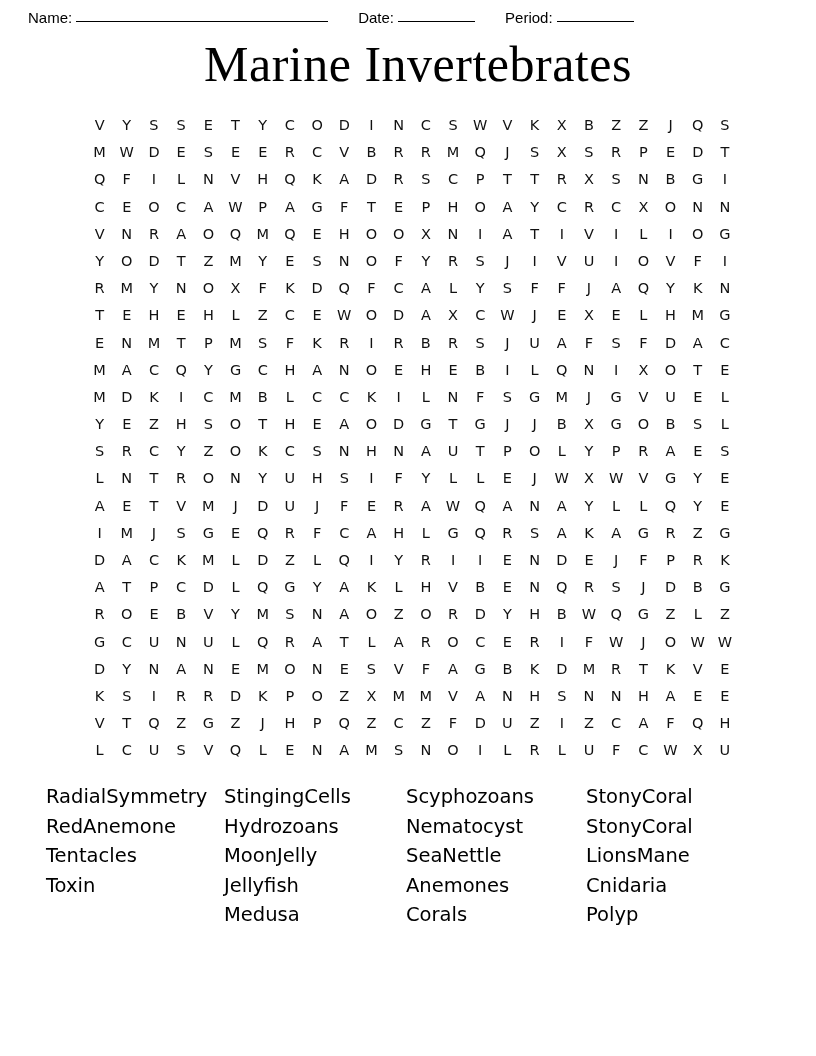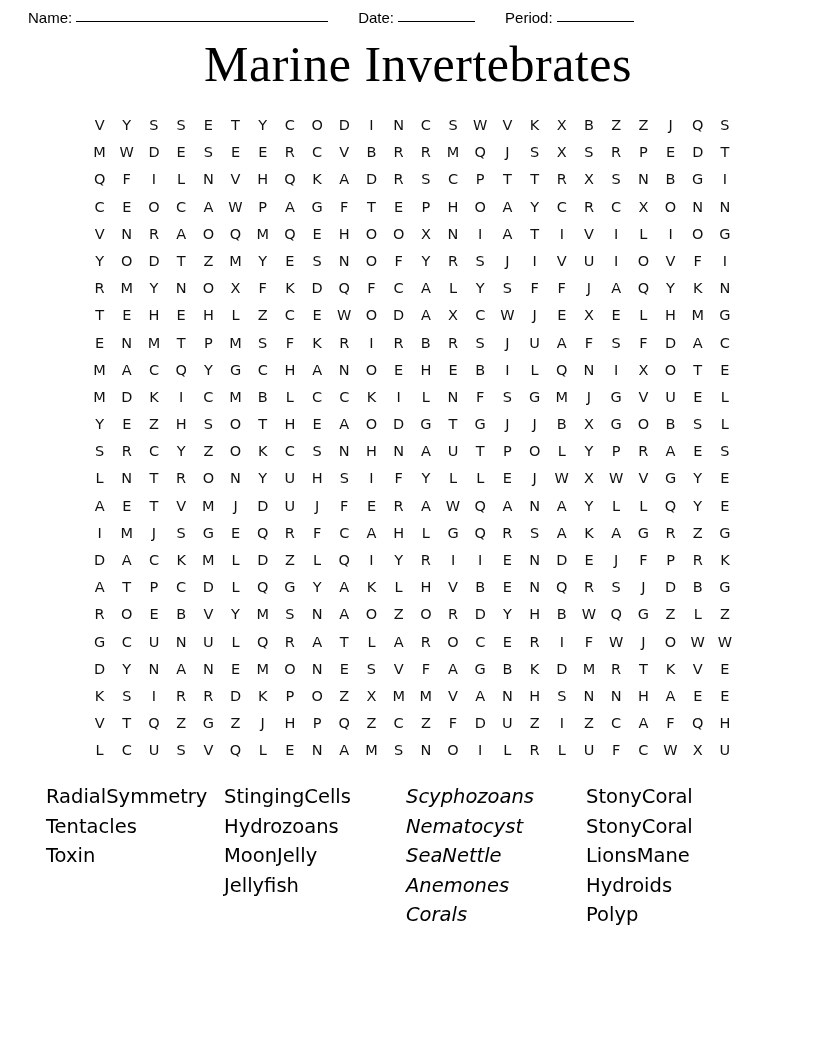--- a/index.html
+++ b/index.html
@@ -99,21 +99,21 @@
     left: 46px;
     width: 724px;
     display: flex;
   }
   .word-col {
     display: flex;
     flex-direction: column;
   }
   .word-col-0 { width: 178px; }
   .word-col-1 { width: 182px; }
-  .word-col-2 { width: 180px; font-style: italic; }
+  .word-col-2 { width: 180px; }
   .word-col-3 { width: 180px; }
   .word-item {
     font-family: "DejaVu Sans", "Liberation Sans", sans-serif;
     font-size: 19.5px;
     line-height: 29.6px;
     font-weight: 400;
     white-space: nowrap;
     color: #000;
   }
 </style>
@@ -762,36 +762,38 @@
       <span class="grid-cell">C</span>
       <span class="grid-cell">W</span>
       <span class="grid-cell">X</span>
       <span class="grid-cell">U</span>
     </div>
   </div>
 
 <div class="word-list" id="word-list">
     <div class="word-col word-col-0">
       <div class="word-item">RadialSymmetry</div>
+      <div class="word-item">RedAnemone</div>
       <div class="word-item">Tentacles</div>
       <div class="word-item">Toxin</div>
     </div>
     <div class="word-col word-col-1">
       <div class="word-item">StingingCells</div>
       <div class="word-item">Hydrozoans</div>
       <div class="word-item">MoonJelly</div>
       <div class="word-item">Jellyfish</div>
+      <div class="word-item">Medusa</div>
     </div>
     <div class="word-col word-col-2">
       <div class="word-item">Scyphozoans</div>
       <div class="word-item">Nematocyst</div>
       <div class="word-item">SeaNettle</div>
       <div class="word-item">Anemones</div>
       <div class="word-item">Corals</div>
     </div>
     <div class="word-col word-col-3">
       <div class="word-item">StonyCoral</div>
       <div class="word-item">StonyCoral</div>
       <div class="word-item">LionsMane</div>
-      <div class="word-item">Hydroids</div>
+      <div class="word-item">Cnidaria</div>
       <div class="word-item">Polyp</div>
     </div>
   </div>
 
 </body></html>

